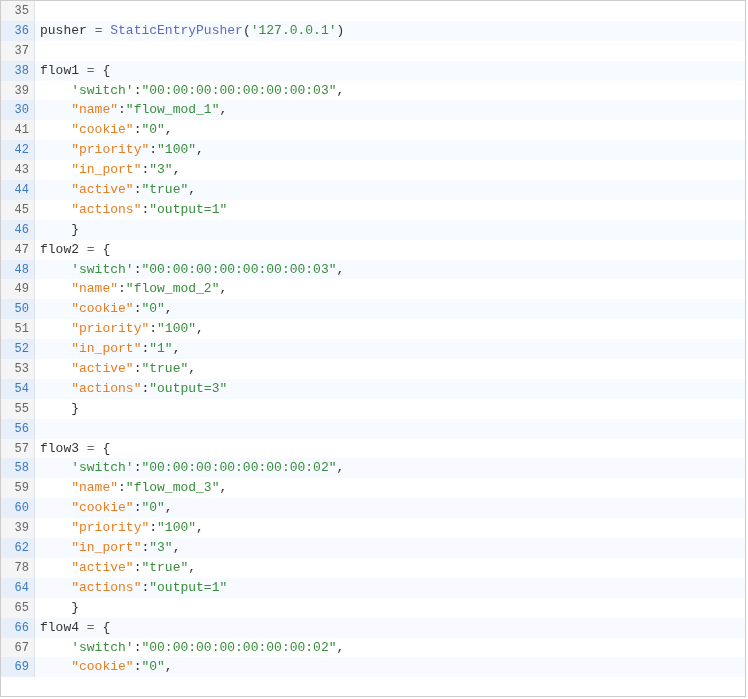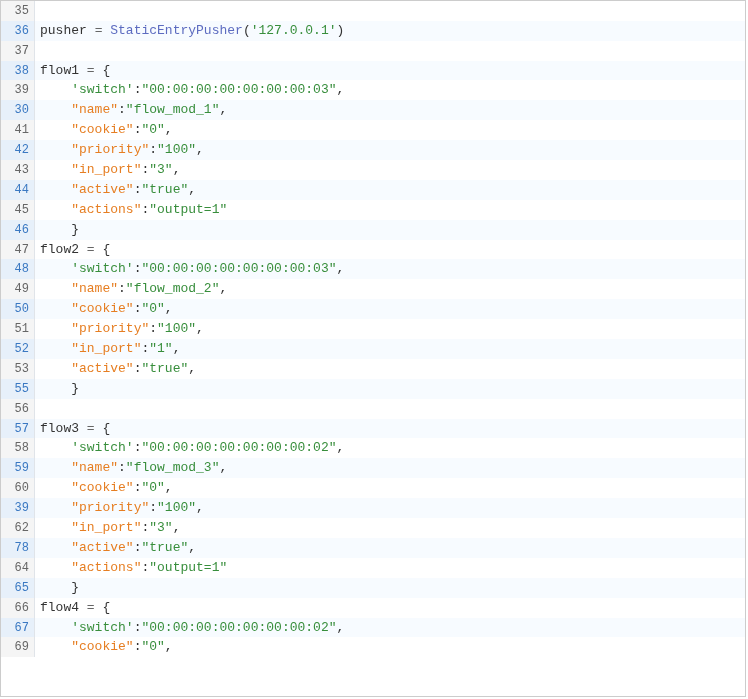--- a/index.html
+++ b/index.html
@@ -17,21 +17,20 @@
     width: 746px;
     height: 697px;
     display: flex;
     flex-direction: column;
     box-sizing: border-box;
   }
   .line {
     display: flex;
     height: 19.9px;
     line-height: 20px;
-    align-items: flex-end;
   }
   .line:nth-child(even) .gutter {
     background: #e7f0fa;
     color: #3a78c2;
   }
   .line:nth-child(odd) .gutter {
     background: #f5f5f5;
     color: #666;
   }
   .line:nth-child(even) .code {
@@ -138,20 +137,24 @@
     </div>
     <div class="line">
       <div class="gutter">52</div>
       <div class="code"><span class="t-plain">    </span><span class="t-key">"in_port"</span><span class="t-plain">:</span><span class="t-str">"1"</span><span class="t-comma">,</span></div>
     </div>
     <div class="line">
       <div class="gutter">53</div>
       <div class="code"><span class="t-plain">    </span><span class="t-key">"active"</span><span class="t-plain">:</span><span class="t-str">"true"</span><span class="t-comma">,</span></div>
     </div>
     <div class="line">
+      <div class="gutter">54</div>
+      <div class="code"><span class="t-plain">    </span><span class="t-key">"actions"</span><span class="t-plain">:</span><span class="t-str">"output=3"</span></div>
+    </div>
+    <div class="line">
       <div class="gutter">55</div>
       <div class="code"><span class="t-plain">    </span><span class="t-brace">}</span></div>
     </div>
     <div class="line">
       <div class="gutter">56</div>
       <div class="code"></div>
     </div>
     <div class="line">
       <div class="gutter">57</div>
       <div class="code"><span class="t-var">flow3</span><span class="t-plain"> </span><span class="t-op">=</span><span class="t-plain"> </span><span class="t-brace">{</span></div>

